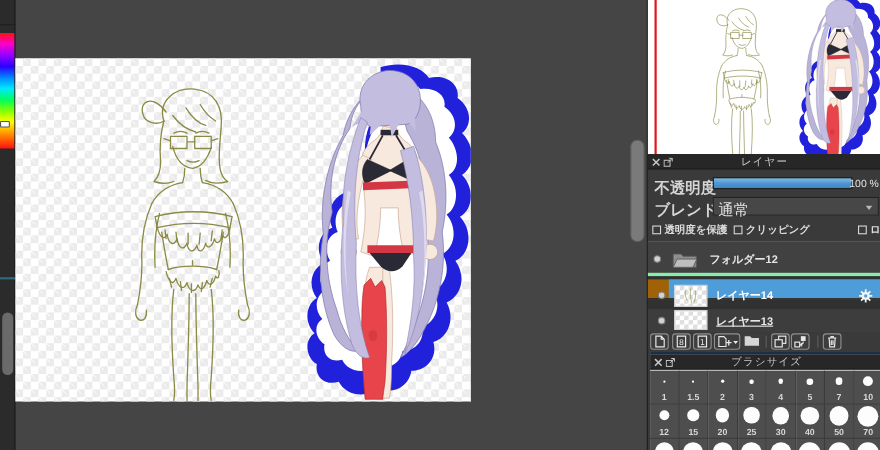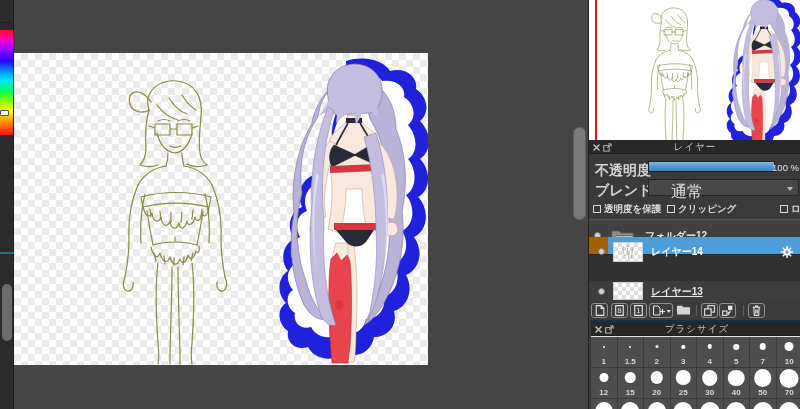--- a/index.html
+++ b/index.html
@@ -34,29 +34,29 @@
   .hicon{position:absolute;top:3px;width:9px;height:9px;}
   .hicon.close{left:3px;}
   .hicon.pop{left:14px;}
   
   .layers-panel{position:absolute;left:0;top:140px;width:212px;height:180px;background:#3a3a3a;}
   .lp-label{position:absolute;font-size:14px;color:#d5d5d5;font-weight:700;}
   .op-slider{position:absolute;left:59px;top:21px;width:127px;height:11px;border:1px solid #1f1f1f;
     background:linear-gradient(180deg,#7fbbe8 0%,#4d95cf 55%,#3f86c6 100%);}
   .op-value{position:absolute;right:2px;top:22px;font-size:9.5px;color:#e3e3e3;}
   .blend-box{position:absolute;left:59px;top:39px;width:151px;height:17px;background:#474747;border:1px solid #282828;border-top-color:#222;}
-  .blend-text{position:absolute;left:22px;top:2px;font-size:16px;color:#e0e0e0;}
+  .blend-text{position:absolute;left:4px;top:2px;font-size:14px;color:#e0e0e0;}
   .caret{position:absolute;right:5px;top:7px;width:0;height:0;border-left:3.5px solid transparent;border-right:3.5px solid transparent;border-top:4px solid #b8b8b8;}
   .opt-row{position:absolute;left:0;top:61px;width:212px;height:18px;}
   .opt{position:absolute;top:2px;height:14px;font-size:9.5px;font-weight:700;color:#dddddd;white-space:nowrap;}
   .cbox{display:inline-block;width:8px;height:8px;border:1px solid #d8d8d8;background:transparent;margin-right:3px;vertical-align:-1px;}
   .layer-list{position:absolute;left:0;top:79px;width:212px;height:82px;background:#313131;border-top:1px solid #555;}
   .lrow{position:absolute;left:0;width:212px;}
   .row-folder{top:0;height:31px;background:#414141;border-bottom:3px solid #86efac;}
-  .row-l14{top:17px;height:18px;background:#a16207;border-bottom:1px solid #262626;}
+  .row-l14{top:34px;height:18px;background:#a16207;border-bottom:1px solid #262626;}
   .row-l13{top:61px;height:21px;background:#3d3d3d;}
   .row-sel{position:absolute;left:19px;top:0;right:0;bottom:0;background:#4e9cd8;}
   .dot{position:absolute;width:7px;height:7px;border-radius:50%;background:#d2d2d2;border:1px solid #7c7c7c;}
   .thumb{position:absolute;width:30px;height:20px;border:1px solid #cfcfcf;background-color:#fff;
     background-image:linear-gradient(45deg,#ddd 25%,transparent 25%,transparent 75%,#ddd 75%),
                      linear-gradient(45deg,#ddd 25%,transparent 25%,transparent 75%,#ddd 75%);
     background-size:8px 8px;background-position:0 0,4px 4px;}
   .lname{position:absolute;font-size:10px;font-weight:700;color:#e8e8e8;white-space:nowrap;}
   .lname.sel{color:#ffffff;}
   .gear{position:absolute;right:7px;top:8px;width:14px;height:14px;}

